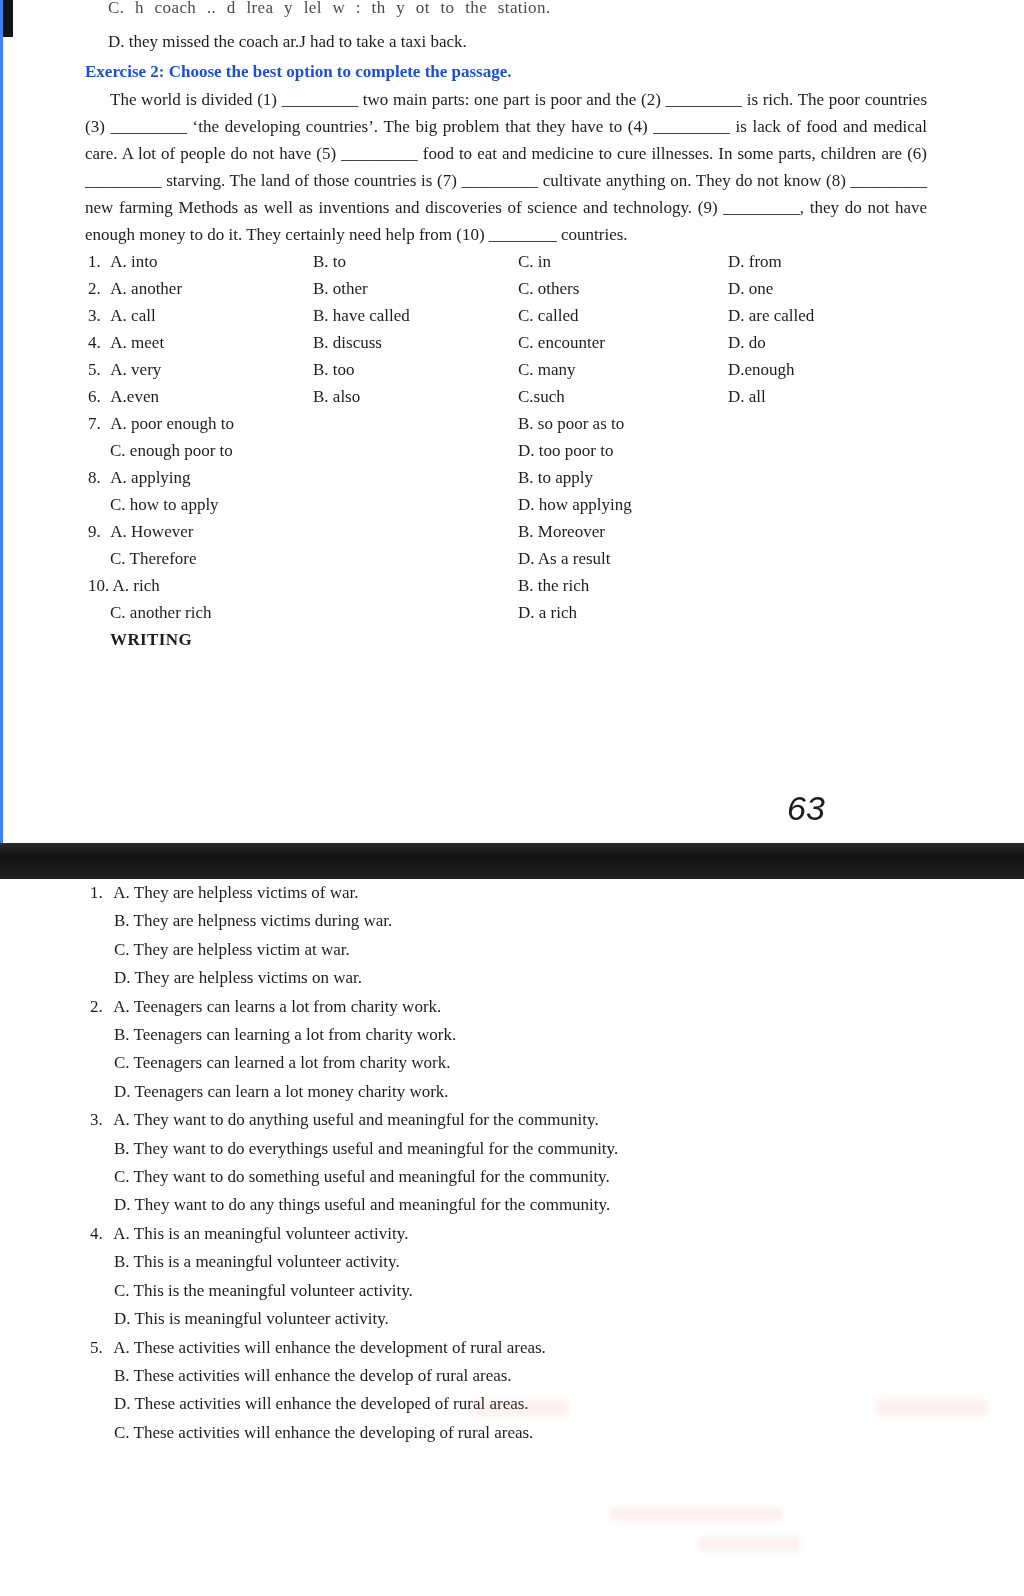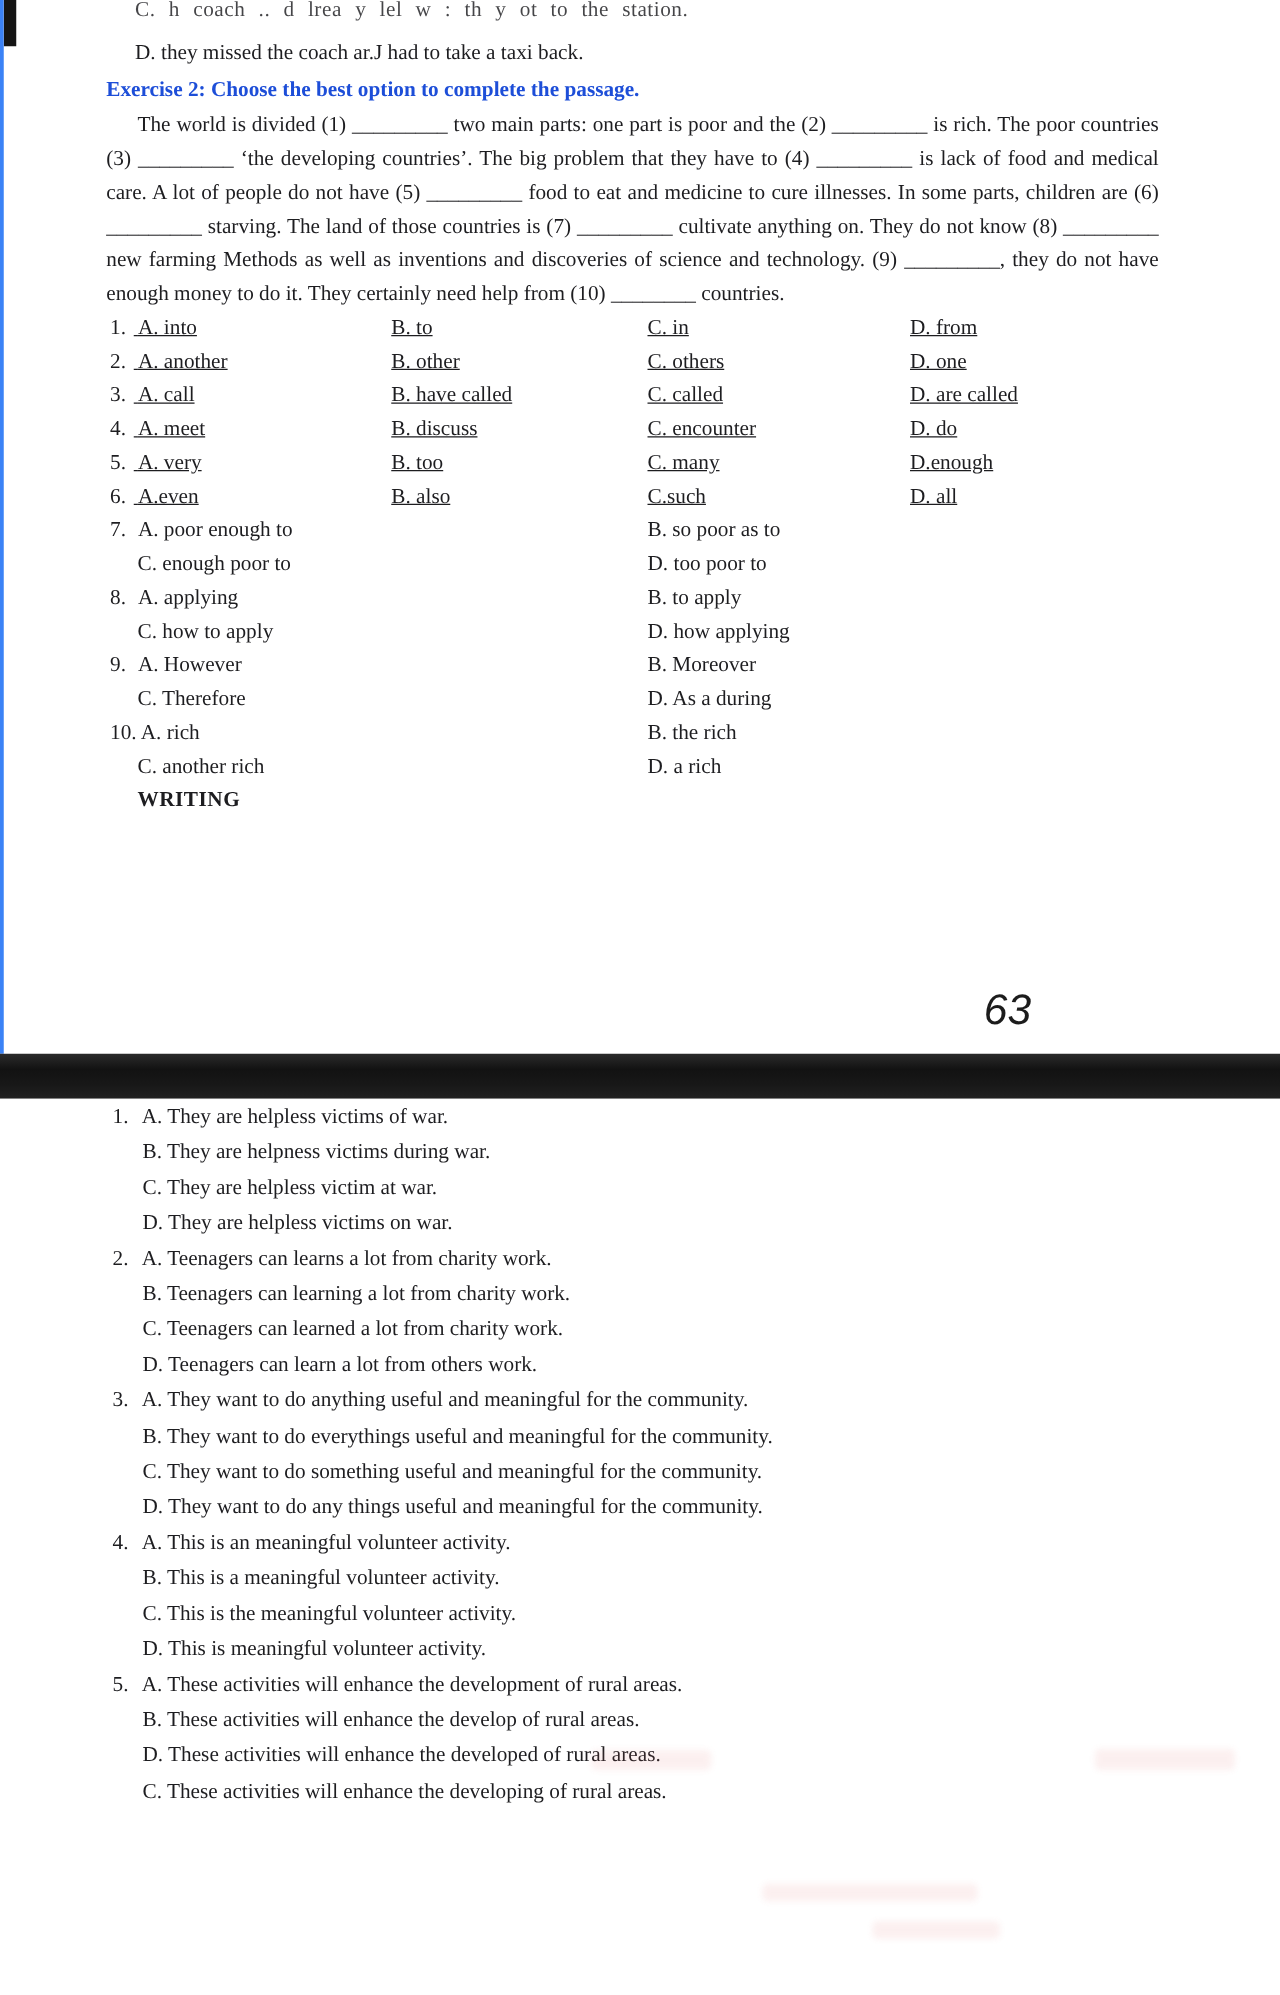--- a/index.html
+++ b/index.html
@@ -29,21 +29,21 @@
   .d-line { margin:7px 0 0 105px; line-height:27px; }
   .ex-head { font-weight:bold; color:#1d4ed8; line-height:27px; }
   #ex2-head { margin:3px 0 0 82px; }
   .passage {
     margin:1px 97px 0 82px;
     text-align:justify;
     text-indent:25px;
     line-height:27px;
   }
 
-  .mcq4 { margin-left:85px;text-decoration:underline; }
+  .mcq4 { margin-left:85px; }
   .mcq4 .row { display:grid; grid-template-columns:225px 205px 210px 1fr; line-height:27px; }
   .mcq2 { margin-left:85px; }
   .mcq2 .row { display:grid; grid-template-columns:430px 1fr; line-height:27px; }
   .qn { display:inline-block; min-width:19px; }
   .c-ind { padding-left:22px; }
 
   .writing { margin-left:107px; font-weight:bold; letter-spacing:.4px; line-height:27px; }
 
   .pageno {
     position:absolute; left:784px; top:789px;
@@ -141,21 +141,21 @@
     <div class="row">
       <div class="c-ind">C. how to apply</div>
       <div>D. how applying</div>
     </div>
     <div class="row">
       <div><span class="qn">9.</span> <span>A. However</span></div>
       <div>B. Moreover</div>
     </div>
     <div class="row">
       <div class="c-ind">C. Therefore</div>
-      <div>D. As a during</div>
+      <div>D. As a result</div>
     </div>
     <div class="row">
       <div><span class="qn">10.</span> <span>A. rich</span></div>
       <div>B. the rich</div>
     </div>
     <div class="row">
       <div class="c-ind">C. another rich</div>
       <div>D. a rich</div>
     </div>
   </div>
@@ -170,21 +170,21 @@
 <div class="page" id="page2">
 
   <div class="q-first"><span class="qn2">1.</span> <span>A. They are helpless victims of war.</span></div>
   <div class="q-opt">B. They are helpness victims during war.</div>
   <div class="q-opt">C. They are helpless victim at war.</div>
   <div class="q-opt">D. They are helpless victims on war.</div>
 
   <div class="q-first"><span class="qn2">2.</span> <span>A. Teenagers can learns a lot from charity work.</span></div>
   <div class="q-opt">B. Teenagers can learning a lot from charity work.</div>
   <div class="q-opt">C. Teenagers can learned a lot from charity work.</div>
-  <div class="q-opt">D. Teenagers can learn a lot from others work.</div>
+  <div class="q-opt">D. Teenagers can learn a lot money charity work.</div>
 
   <div class="q-first"><span class="qn2">3.</span> <span>A. They want to do anything useful and meaningful for the community.</span></div>
   <div class="q-opt">B. They want to do everythings useful and meaningful for the community.</div>
   <div class="q-opt">C. They want to do something useful and meaningful for the community.</div>
   <div class="q-opt">D. They want to do any things useful and meaningful for the community.</div>
 
   <div class="q-first"><span class="qn2">4.</span> <span>A. This is an meaningful volunteer activity.</span></div>
   <div class="q-opt">B. This is a meaningful volunteer activity.</div>
   <div class="q-opt">C. This is the meaningful volunteer activity.</div>
   <div class="q-opt">D. This is meaningful volunteer activity.</div>

